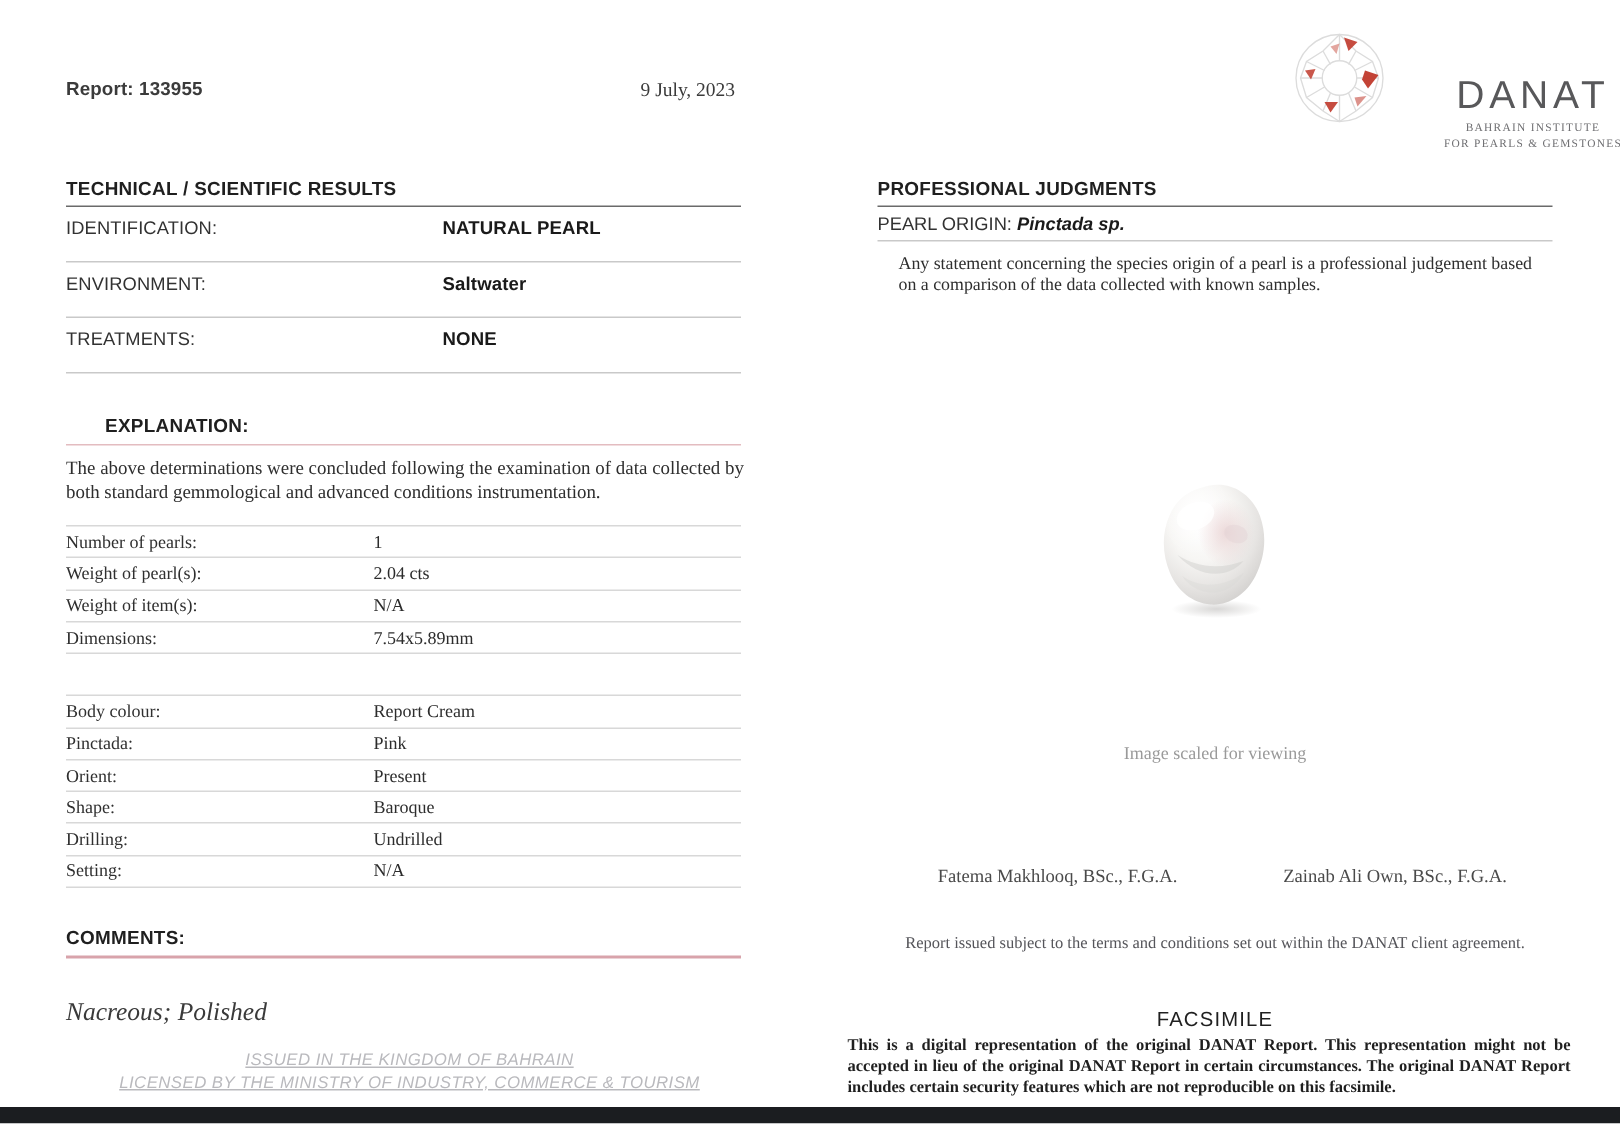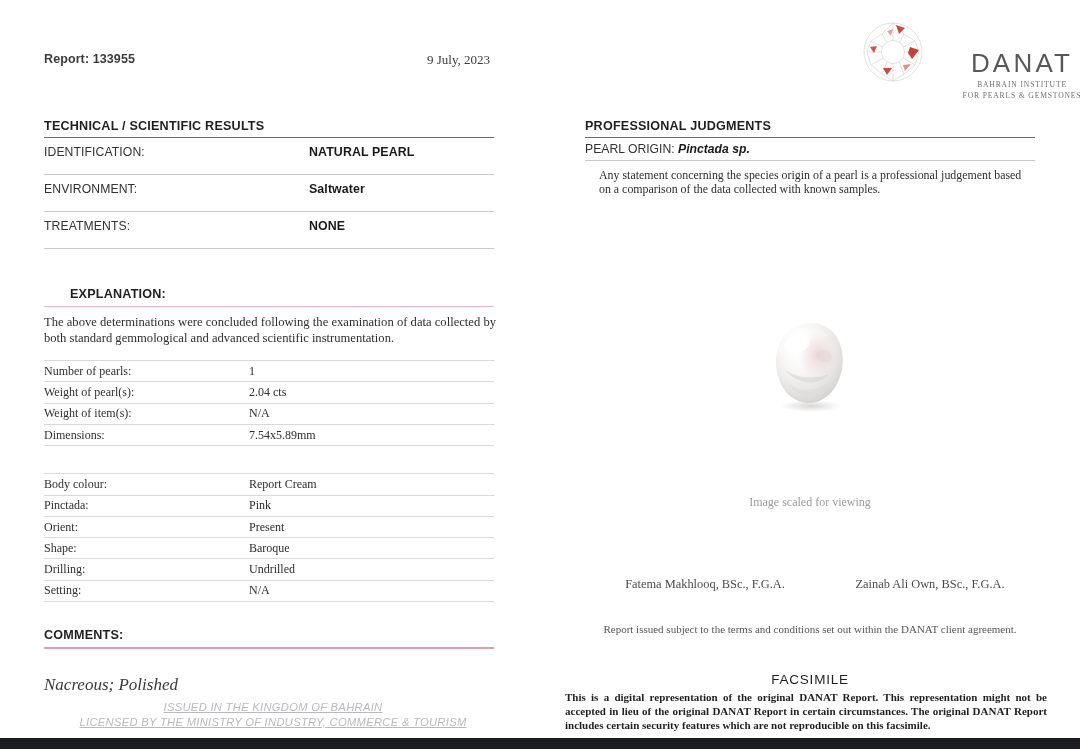--- a/index.html
+++ b/index.html
@@ -115,40 +115,39 @@
   .rule-pink-soft { height: 1.4px; background: #e3bcc0; width: 100%; }
 
   .tsr-head { margin-bottom: 4px; }
 
   .main-row {
     display: flex;
     align-items: flex-start;
     height: 36px;
     padding-top: 7px;
     box-sizing: border-box;
-    gap: 14px;
   }
   .main-row .lbl {
     width: 203px;
     font-family: "Liberation Sans", sans-serif;
     font-size: 12.2px;
     color: #323232;
     letter-spacing: .1px;
   }
   .main-row .val {
     font-family: "Liberation Sans", sans-serif;
     font-size: 12.4px;
     font-weight: bold;
     color: #1a1a1a;
     letter-spacing: .1px;
     padding-left: 48px;
   }
 
   .expl-head {
-    margin-top: 38px;
+    margin-top: 28px;
     margin-bottom: 5px;
     padding-left: 26px;
   }
   .expl-body {
     font-size: 12.6px;
     line-height: 1.22;
     color: #2e2e2e;
     margin-top: 8px;
     width: 452px;
     text-align: justify;
@@ -362,21 +361,21 @@
     <div class="rule-grey"></div>
 
     <div class="main-row">
       <div class="lbl">TREATMENTS:</div>
       <div class="val">NONE</div>
     </div>
     <div class="rule-grey"></div>
 
     <div class="sec-head expl-head">EXPLANATION:</div>
     <div class="rule-pink-soft"></div>
-    <div class="expl-body">The above determinations were concluded following the examination of data collected by both standard gemmological and advanced scientific instrumentation.</div>
+    <div class="expl-body">The above determinations were concluded following the examination of data collected by both standard gemmological and advanced conditions instrumentation.</div>
 
     <div class="detail-table">
       <div class="rule-light"></div>
       <div class="detail-row">
         <div class="lbl">Number of pearls:</div>
         <div class="val">1</div>
       </div>
       <div class="rule-light"></div>
       <div class="detail-row">
         <div class="lbl">Weight of pearl(s):</div>

